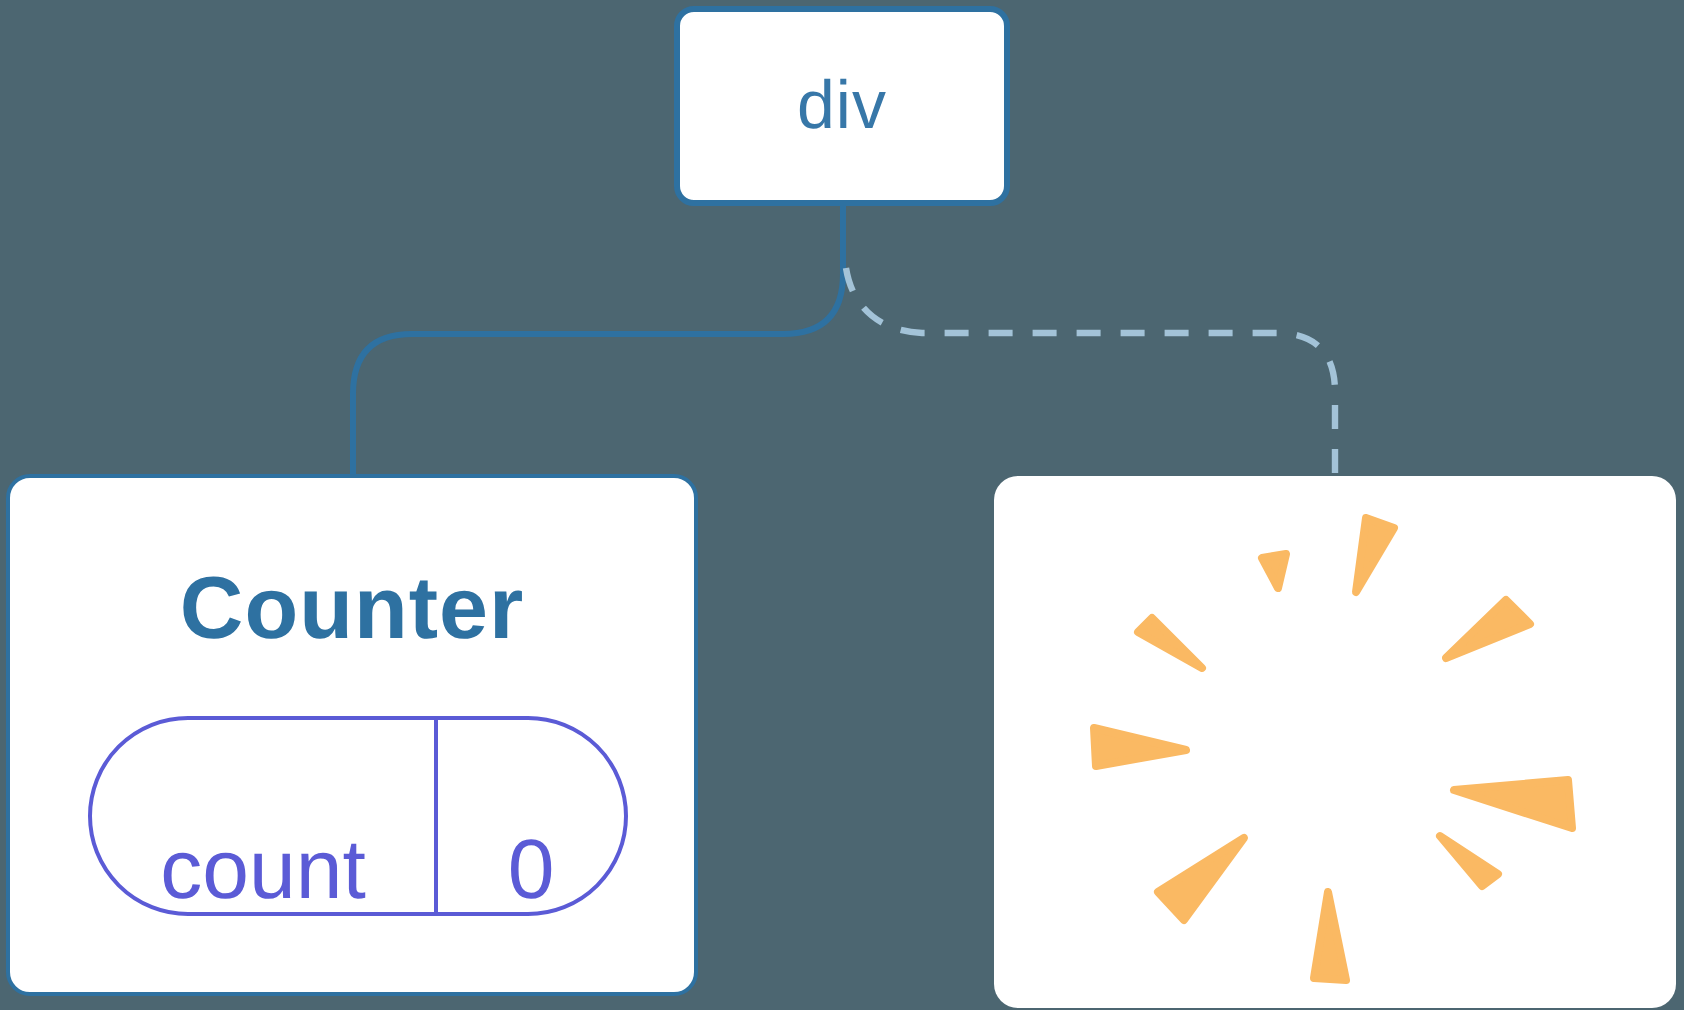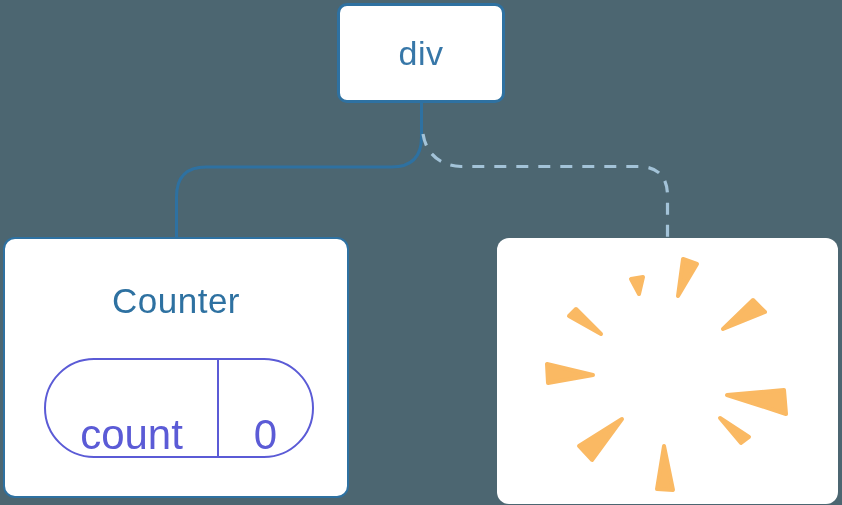--- a/index.html
+++ b/index.html
@@ -57,22 +57,22 @@
     width: 346px; height: 261px;
     border: 2.5px solid var(--node-border);
     border-radius: 12px;
     display: flex;
     flex-direction: column;
     align-items: center;
   }
   .counter-title {
     margin-top: 44px;
     color: var(--counter-text);
-    font-size: 35px;
-    font-weight: 400;
+    font-size: 44px;
+    font-weight: 700;
     letter-spacing: 0.5px;
     line-height: 1;
   }
   .state-pill {
     position: absolute;
     left: 39px; top: 119px;
     width: 270px; height: 100px;
     border: 2px solid var(--state-accent);
     border-radius: 50px;
     display: flex;

